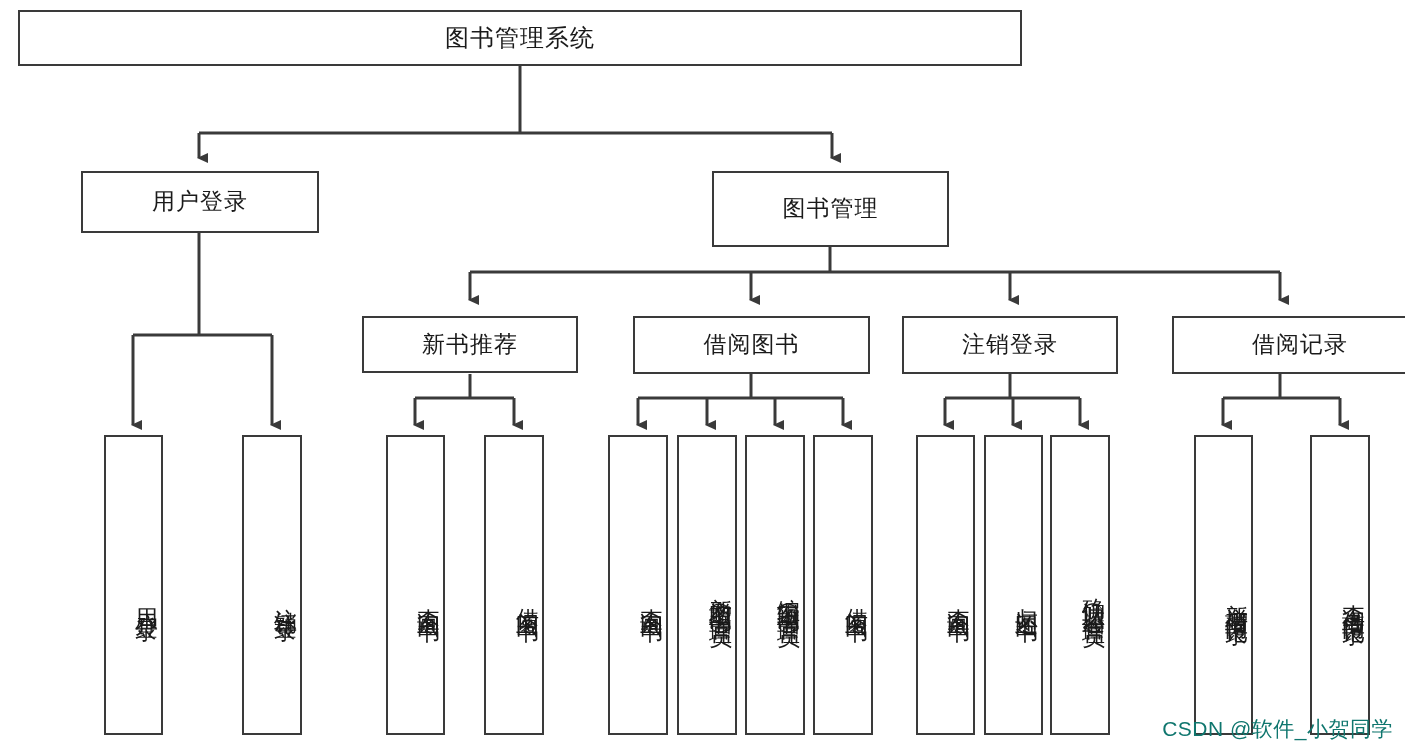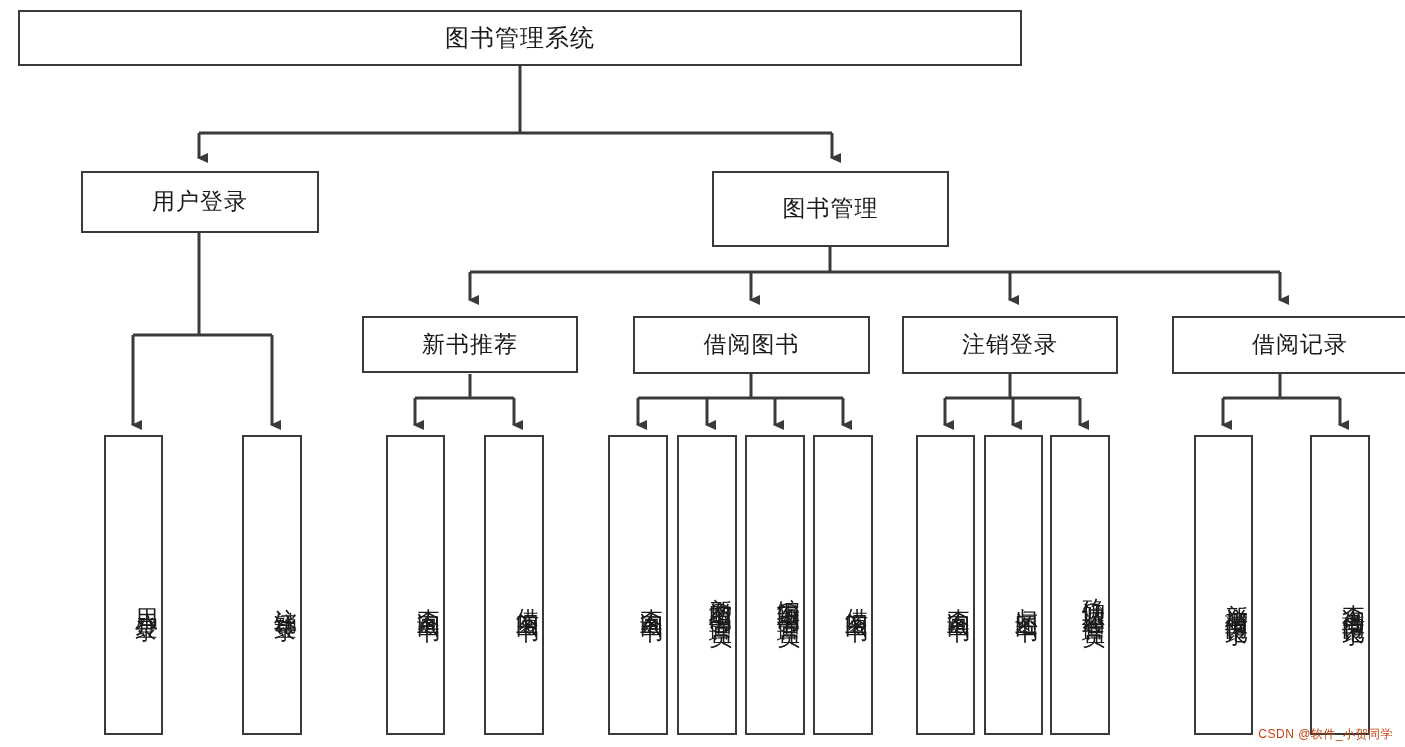--- a/index.html
+++ b/index.html
@@ -49,22 +49,22 @@
     justify-content:center;
     white-space:nowrap;
   }
   .node.root{
     font-size:24px;
   }
   .watermark{
     position:absolute;
     right:12px;
     bottom:4px;
-    font-size:12px;
-    color:#c2410c;
+    font-size:21px;
+    color:#0f766e;
     letter-spacing:0.5px;
     white-space:nowrap;
     z-index:5;
   }
 </style>
 </head>
 <body>
 
 <div id="canvas">
 

